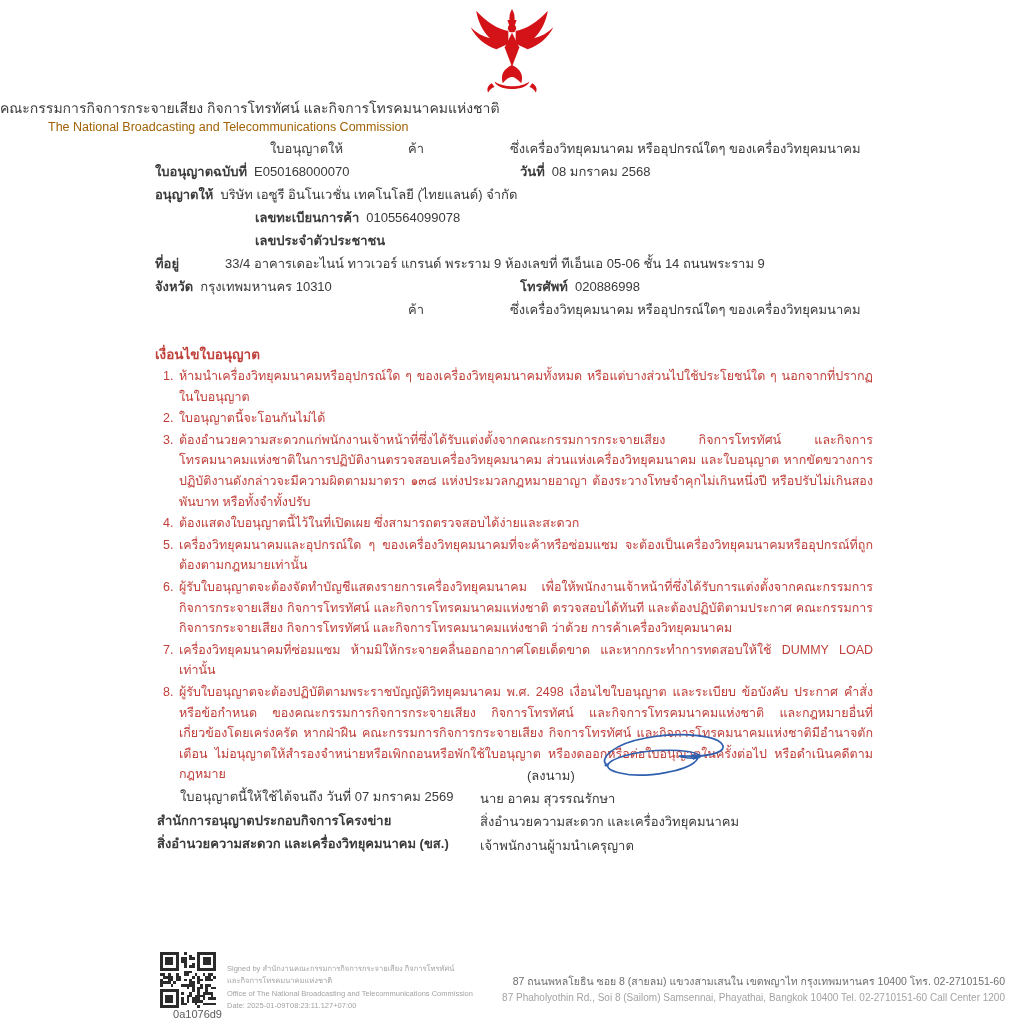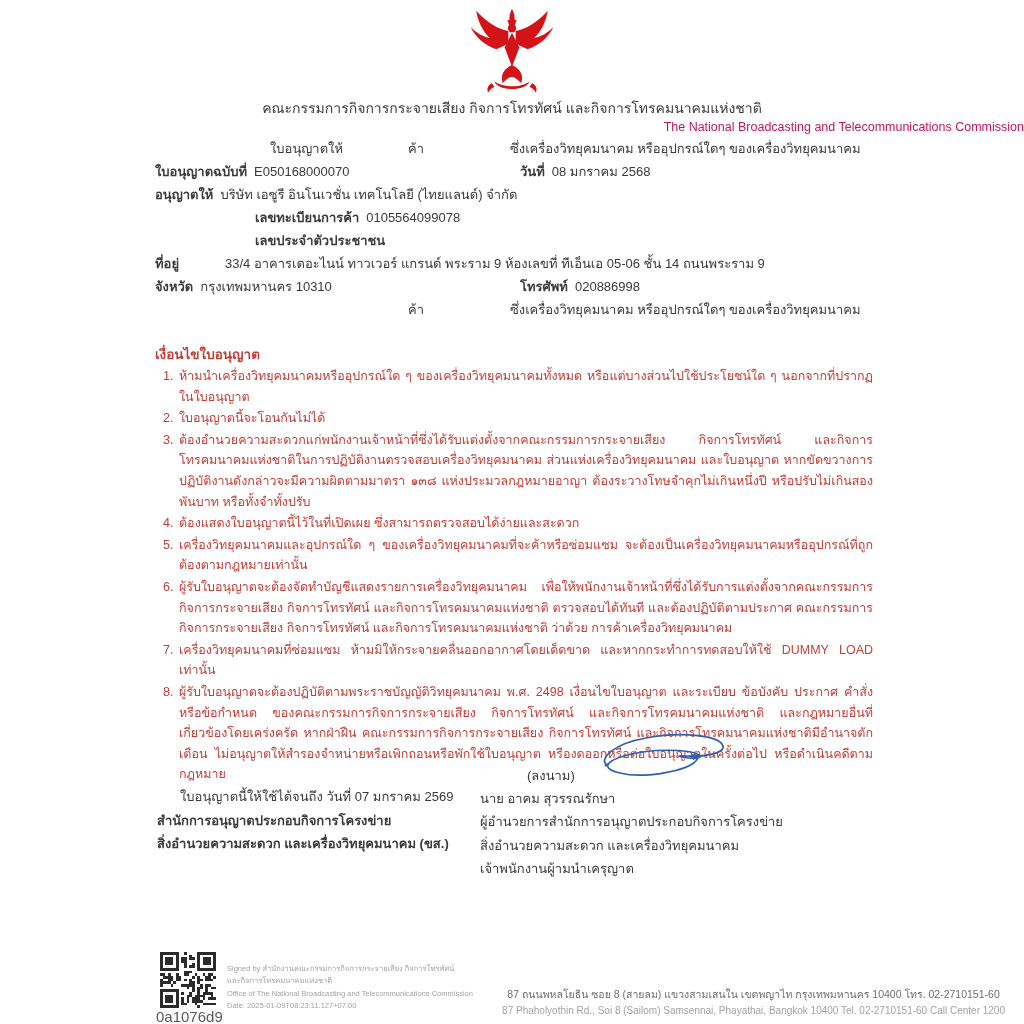--- a/index.html
+++ b/index.html
@@ -4,22 +4,22 @@
 <style>
   * { box-sizing: border-box; }
   html,body { margin:0; padding:0; background:#e9e9e9; }
   .page {
     position:relative; width:1024px; height:1024px; margin:0 auto;
     background:#ffffff; overflow:hidden;
     font-family:"Liberation Sans","DejaVu Sans",sans-serif;
     color:#3a3a3a;
   }
   .emblem { position:absolute; top:8px; left:0; width:100%; text-align:center; height:90px; }
-  .org-th { position:absolute; top:98px; left:0; width:100%; text-align:center; font-size:14px; line-height:20px; color:#3a3a3a; }
-  .org-en { position:absolute; top:117px; left:0; width:100%; text-align:right; font-size:12.5px; line-height:20px; color:#be185d;padding-left:48px; }
+  .org-th { position:absolute; top:98px; left:0; width:100%; font-size:14px; line-height:20px; color:#3a3a3a; }
+  .org-en { position:absolute; top:117px; left:0; width:100%; text-align:left; font-size:12.5px; line-height:20px; color:#a16207;padding-left:48px; }
 
   .body-rows { position:absolute; top:137px; left:0; width:820px; }
   .row { position:relative; height:23px; line-height:23px; font-size:13px; white-space:nowrap; }
   .row .at { position:absolute; top:0; }
   .lbl { font-weight:bold; }
   .val { margin-left:7px;margin-top:18px; }
 
   .cond-title { position:absolute; top:344px; left:155px; color:var(--red); font-weight:bold; font-size:13.5px; line-height:22px; }
   .cond-list {
     position:absolute; top:366px; left:155px; width:718px;
@@ -32,23 +32,23 @@
   .sig-label { position:absolute; left:527px; top:765px; font-size:13px; }
 
   .bottom-left { position:absolute; left:157px; top:785px; font-size:13px; line-height:23.5px; white-space:nowrap; }
   .bottom-left .indent { padding-left:23px; }
   .bottom-left .b { font-weight:bold; }
   .bottom-right { position:absolute; left:480px; top:787px; width:440px; text-align:left; font-size:13px; line-height:23.3px; }
 
   .footer { position:absolute; left:160px; right:19px; top:948px; height:70px; }
   .qr { position:absolute; left:0; top:4px; width:56px; height:56px; }
   .qr svg { width:56px; height:56px; display:block; }
-  .qr-text { position:absolute; left:-4px; top:60px; width:66px; text-align:right; font-size:15px; color:#5a5a5a; }
+  .qr-text { position:absolute; left:-4px; top:60px; width:66px; text-align:right; font-size:11px; color:#5a5a5a; }
   .signed-block { position:absolute; left:67px; top:15px; font-size:7.5px; color:#a3a3a3; line-height:12.3px; white-space:nowrap; }
-  .addr-block { position:absolute; right:0; top:38px; text-align:center; white-space:nowrap; }
+  .addr-block { position:absolute; right:0; top:25px; text-align:right; white-space:nowrap; }
   .addr-th { font-size:10.5px; color:#6f6f6f; line-height:17px; }
   .addr-en { font-size:10px; color:#a3a3a3; line-height:16px; }
 </style>
 </head>
 <body>
 
 <div class="page">
 
   <div class="emblem">
     <svg width="92" height="90" viewBox="0 0 100 98">
@@ -125,21 +125,20 @@
   <div class="sig-label">(ลงนาม)</div>
 
   <div class="bottom-left">
     <div class="indent">ใบอนุญาตนี้ให้ใช้ได้จนถึง วันที่ 07 มกราคม 2569</div>
     <div class="b">สำนักการอนุญาตประกอบกิจการโครงข่าย</div>
     <div class="b">สิ่งอำนวยความสะดวก และเครื่องวิทยุคมนาคม (ขส.)</div>
   </div>
 
   <div class="bottom-right">
     <div>นาย อาคม สุวรรณรักษา</div>
-    <div>ผู้อำนวยการสำนักการอนุญาตประกอบกิจการโครงข่าย</div>
     <div>สิ่งอำนวยความสะดวก และเครื่องวิทยุคมนาคม</div>
     <div>เจ้าพนักงานผู้ามนำเครุญาต</div>
   </div>
 
   <div class="footer">
     <div class="qr">
       <svg id="qr" viewBox="0 0 21 21" fill="#2b2b2b" shape-rendering="crispEdges">
           <rect x="9" y="0" width="1" height="1"></rect>
           <rect x="11" y="1" width="1" height="1"></rect>
           <rect x="8" y="2" width="1" height="1"></rect>

